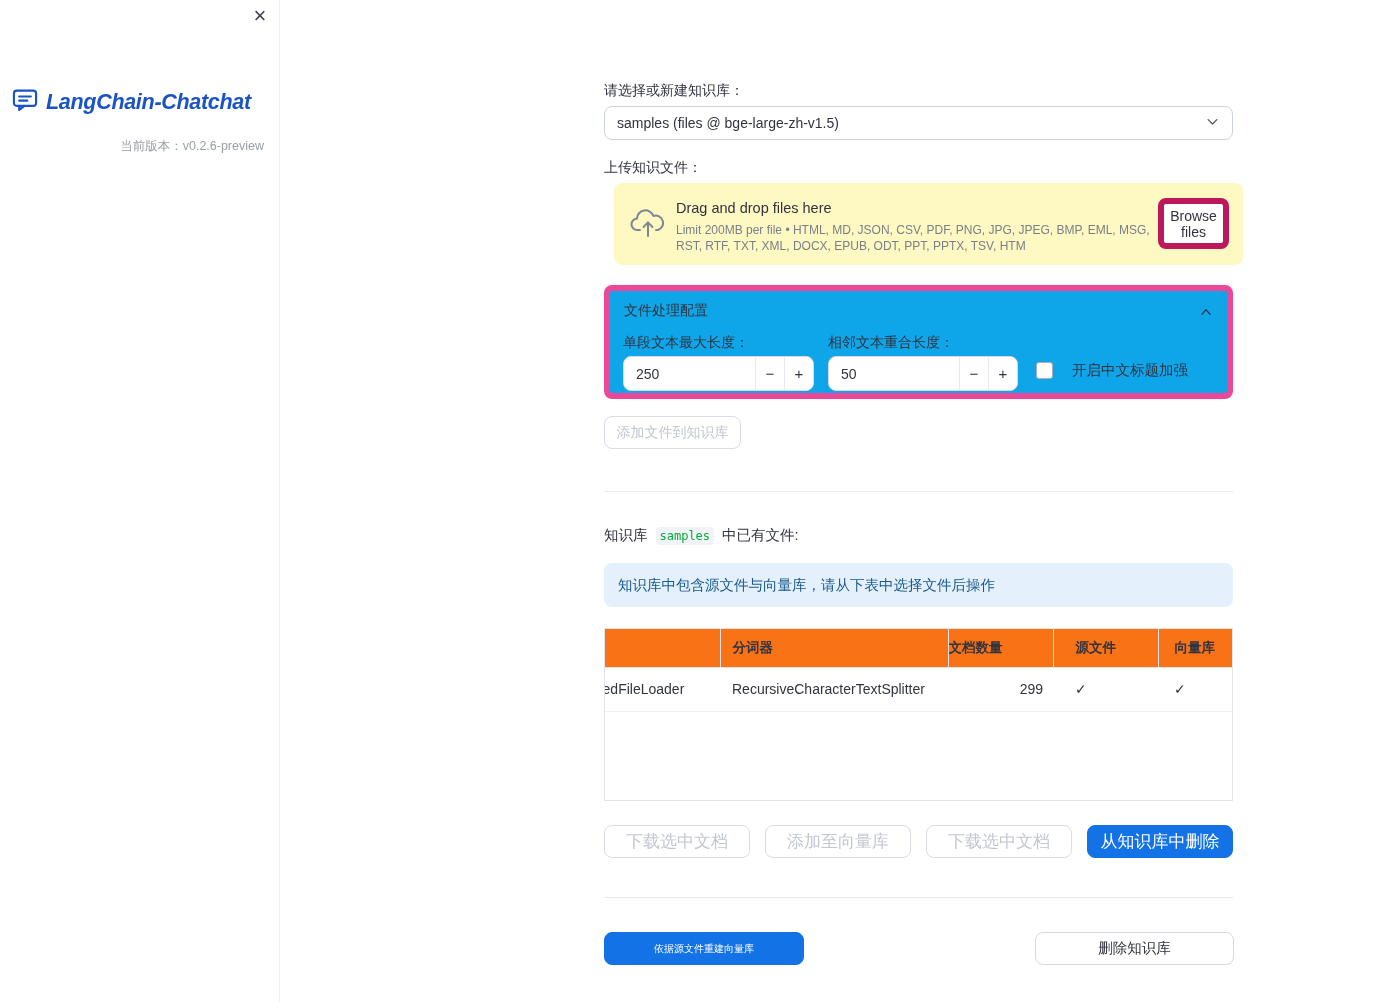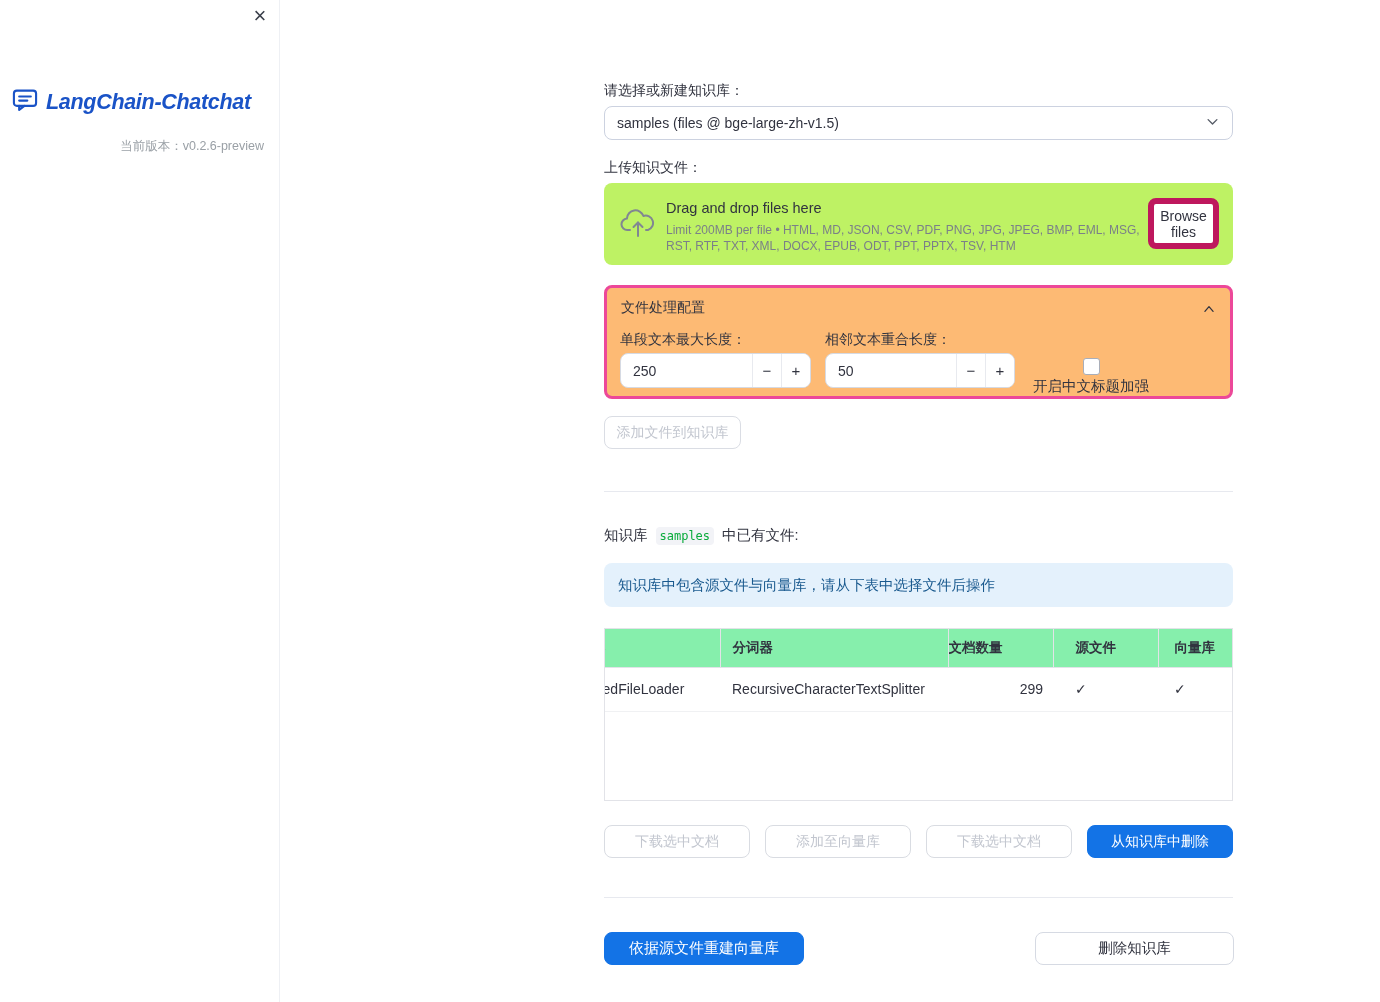--- a/index.html
+++ b/index.html
@@ -27,43 +27,43 @@
   .content > * { position: absolute; }
   .field-label { font-size: 14px; color: #31333f; }
 
   .lbl-select { top: 82px; left: 0; }
   .selectbox { top: 106px; left: 0; width: 629px; height: 34px; background: #fff;
     border: 1px solid #ccd2e0; border-radius: 8px; display: flex; align-items: center;
     padding: 0 12px; cursor: pointer; }
   .select-value { flex: 1; font-size: 14px; color: #31333f; }
 
   .lbl-upload { top: 159px; left: 0; }
-  .uploader { top: 183px; left: 0; width: 629px; height: 82px; background: #bef264; border-radius: 8px; }
+  .uploader { top: 183px; left: 10px; width: 629px; height: 82px; background: #fef9c3; border-radius: 8px; }
   .cloud-icon { position: absolute; left: 16px; top: 26px; }
   .drop-title { position: absolute; left: 62px; top: 17px; font-size: 14.5px; color: #31333f; }
   .drop-hint { position: absolute; left: 62px; top: 39px; width: 480px; font-size: 12px;
     color: #7b8088; line-height: 16px; }
   .browse-btn { position: absolute; right: 14px; top: 15px; width: 71px; height: 51px;
     background: #fff; border: 6px solid #be185d; border-radius: 8px; font-size: 14px;
     color: #31333f; display: flex; align-items: center; justify-content: center;
     text-align: center; padding: 0 9px; cursor: pointer; }
 
-  .expander { top: 285px; left: 0; width: 629px; height: 114px; border: 3px solid #ec4899; border-radius: 8px; background:#fdba74; }
+  .expander { top: 285px; left: 0; width: 629px; height: 114px; border: 6px solid #ec4899; border-radius: 8px; background:#0ea5e9; }
   .exp-title { position: absolute; left: 14px; top: 11px; font-size: 14px; color: #31333f; }
   .chev-up { position: absolute; right: 14px; top: 13px; cursor: pointer; }
   .lbl-chunk { position: absolute; left: 13px; top: 43px; font-size: 14px; }
   .lbl-overlap { position: absolute; left: 218px; top: 43px; font-size: 14px; }
   .numinput { position: absolute; top: 65px; height: 35px; background: #fff;
     border: 1px solid #d6dae3; border-radius: 8px; display: flex; align-items: stretch; overflow: hidden; }
   .ni1 { left: 13px; width: 191px; }
   .ni2 { left: 218px; width: 190px; }
   .ni-value { flex: 1; display: flex; align-items: center; padding-left: 12px; font-size: 14px; color: #31333f; }
   .ni-btn { width: 29px; display: flex; align-items: center; justify-content: center;
     font-size: 15px; color: #31333f; border-left: 1px solid #e8eaef; cursor: pointer; background:#fff; }
-  .checkbox-row { position: absolute; left: 426px; top: 70px; display: flex; align-items: center; gap: 2px; flex-direction: column; }
+  .checkbox-row { position: absolute; left: 426px; top: 70px; display: flex; align-items: center; gap: 19px; }
   .checkbox { width: 17px; height: 17px; border: 1.5px solid #a9aeb9; border-radius: 3px; background: #fff; cursor: pointer; }
   .cb-label { font-size: 14.5px; color: #31333f; }
 
   .add-btn { top: 416px; left: 0; width: 137px; height: 33px; background: #fff;
     border: 1px solid #dadde4; border-radius: 8px; color: #c2c6cf; font-size: 14px;
     display: flex; align-items: center; justify-content: center; }
 
   .divider { left: 0; width: 629px; height: 1px; background: #e7e9ef; }
   .divider-1 { top: 491px; } .divider-2 { top: 897px; }
 
@@ -71,40 +71,40 @@
   .inline-code { font-family: "DejaVu Sans Mono", "Liberation Mono", monospace; font-size: 12px;
     color: #09ab3b; background: #f2f3f7; padding: 2px 4px; border-radius: 4px; }
 
   .infobox { top: 563px; left: 0; width: 629px; height: 44px; background: #e4f1fc;
     border-radius: 8px; color: #19598e; font-size: 14.5px; display: flex; align-items: center;
     padding-left: 14px; }
 
   .table-wrap { top: 628px; left: 0; width: 629px; height: 173px; background: #fff;
     border: 1px solid #e2e3e8; overflow: hidden; }
   .grid { margin-left: -79px; width: 708px; border-collapse: collapse; table-layout: fixed; }
-  .grid th { height: 38px; background: #86efac; font-size: 13.5px; font-weight: 600;
+  .grid th { height: 38px; background: #f97316; font-size: 13.5px; font-weight: 600;
     color: #31333f; text-align: left; padding-left: 12px; border-bottom: 1px solid #e2e3e8;
     white-space: nowrap; overflow: hidden; }
   .grid th + th { border-left: 1px solid #e2e3e8; }
   .grid td { height: 44px; font-size: 14px; color: #31333f; padding-left: 12px;
     border-bottom: 1px solid #f0f1f3; white-space: nowrap; overflow: hidden; }
   .col-loader { width: 194px; } .col-splitter { width: 228px; }
   .col-count { width: 105px; } .col-src { width: 105px; } .col-vec { width: 76px; }
   .cell-right { text-align: right; padding-right: 10px !important; padding-left: 0 !important; }
   .pad-src { padding-left: 22px !important; } .pad-vec { padding-left: 16px !important; }
 
-  .act-btn { top: 825px; height: 33px; width: 146px; border-radius: 8px; font-size: 14px;
+  .act-btn { top: 825px; height: 33px; width: 146px; border-radius: 8px; font-size: 17px;
     display: flex; align-items: center; justify-content: center; cursor: pointer; }
   .btn-ghost-disabled { background: #fff; border: 1px solid #d9dce2; color: #c2c6cf; cursor: default; }
   .btn-primary { background: #1373e6; border: 1px solid #1373e6; color: #ffffff; }
   .btn-outline { background: #fff; border: 1px solid #d6dae3; color: #31333f; }
   .act-1 { left: 0; } .act-2 { left: 161px; } .act-3 { left: 322px; } .act-4 { left: 483px; }
 
   .rebuild-btn { top: 932px; left: 0; width: 200px; height: 33px; border-radius: 8px;
-    font-size: 15px; display: flex; align-items: center; justify-content: center; cursor: pointer; }
+    font-size: 10px; display: flex; align-items: center; justify-content: center; cursor: pointer; }
   .deletekb-btn { top: 932px; left: 431px; width: 199px; height: 33px; border-radius: 8px;
     font-size: 14.5px; display: flex; align-items: center; justify-content: center; cursor: pointer; }
 </style>
 </head>
 <body>
 
 <div class="page">
 
   <div class="sidebar">
     <div class="close-x">×</div>

